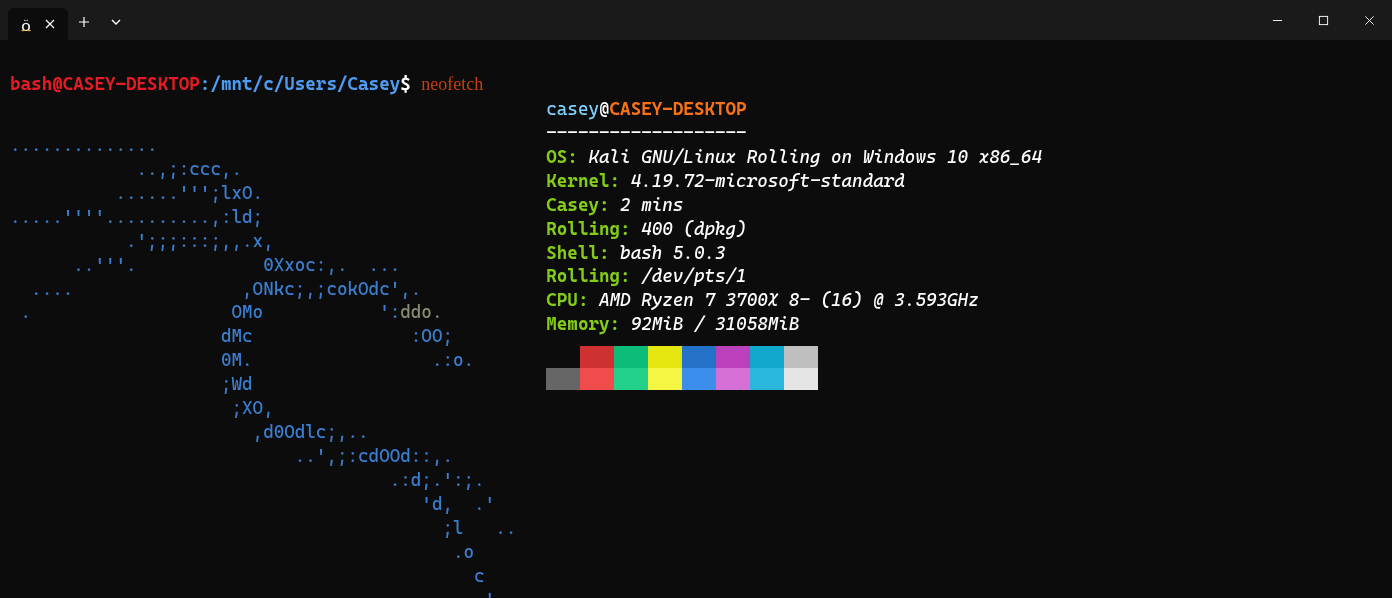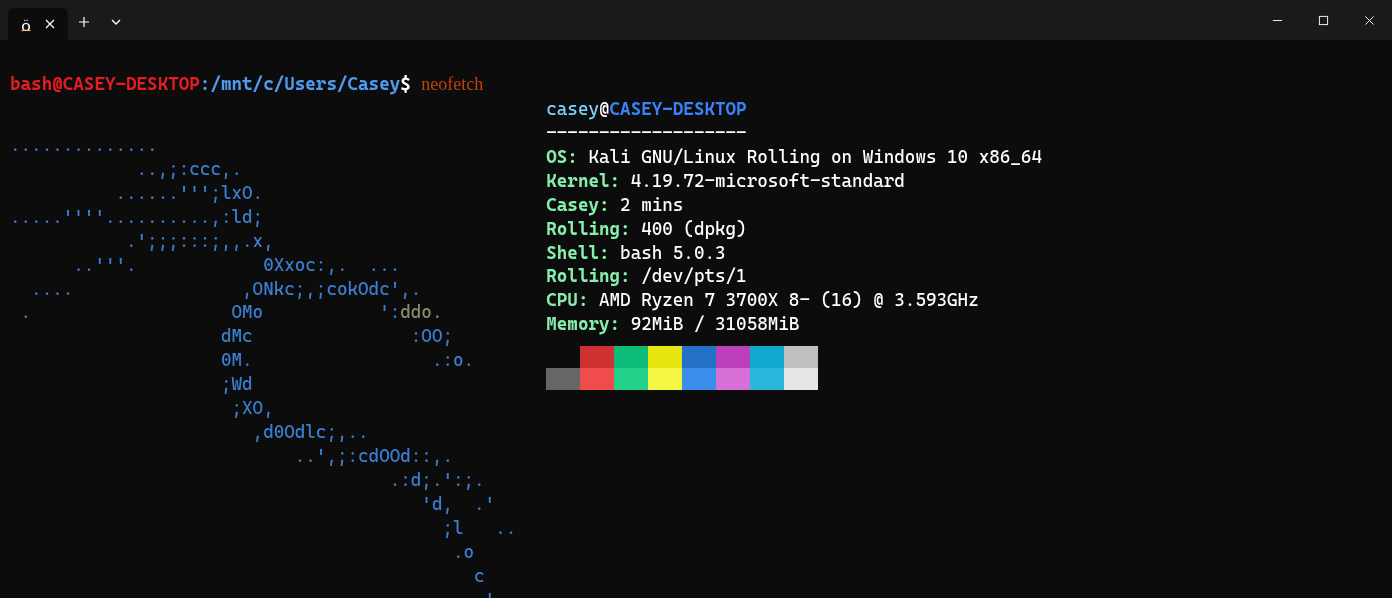--- a/index.html
+++ b/index.html
@@ -65,24 +65,24 @@
   }
   .prompt-user { color: #e51c23; font-weight: bold; }
   .prompt-path { color: #4e9bf0; font-weight: bold; }
   .prompt-dollar { color: #ffffff; font-weight: bold; }
   .cmd { color: #c2410c; font-family: Liberation Serif, serif; }
   .neo-wrap { display: flex; }
   .ascii { color: #3b7ed0; margin-top: 36px; }
   .ascii .lg { color: #8c8c70; }
   .info { padding-left: 30px; }
   .info .u { color: #7dd3fc; font-weight: normal; }
-  .info .h { color: #3b82f6; font-weight: bold; }
+  .info .h { color: #f97316; font-weight: bold; }
   .info .sep { color: #ffffff; }
-  .info .k { color: #86efac; font-weight: bold; }
-  .info .v { color: #ffffff; }
+  .info .k { color: #84cc16; font-weight: bold; }
+  .info .v { color: #ffffff; font-style: italic; }
 
   .palette { display: flex; margin-top: 10px; flex-direction: column; }
   .palette-row { display: flex; }
   .swatch { width: 34px; height: 22px; }
 </style>
 </head>
 <body>
 
 <div class="titlebar">
   <div class="titlebar-left">

